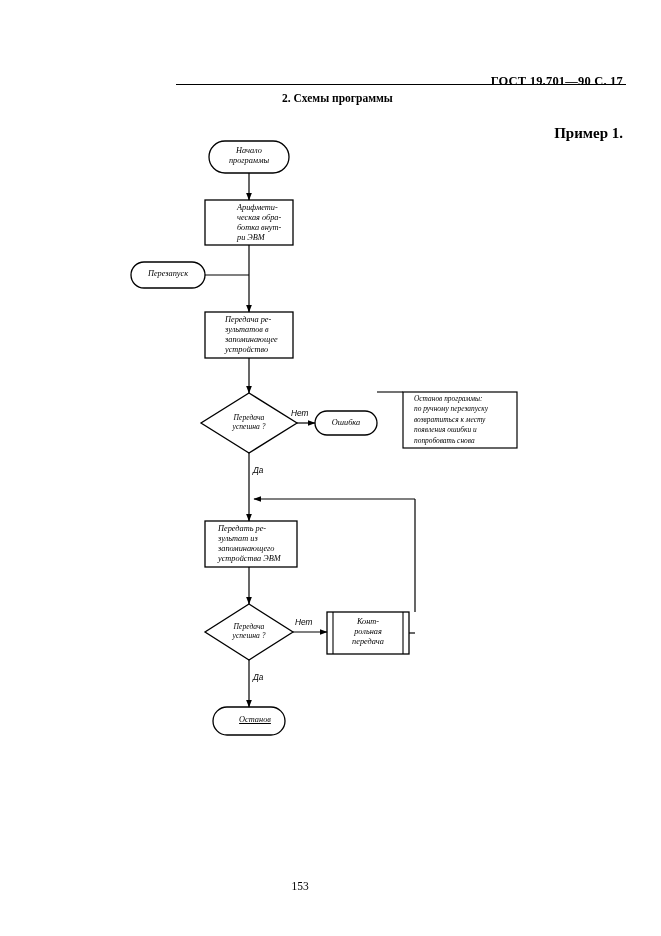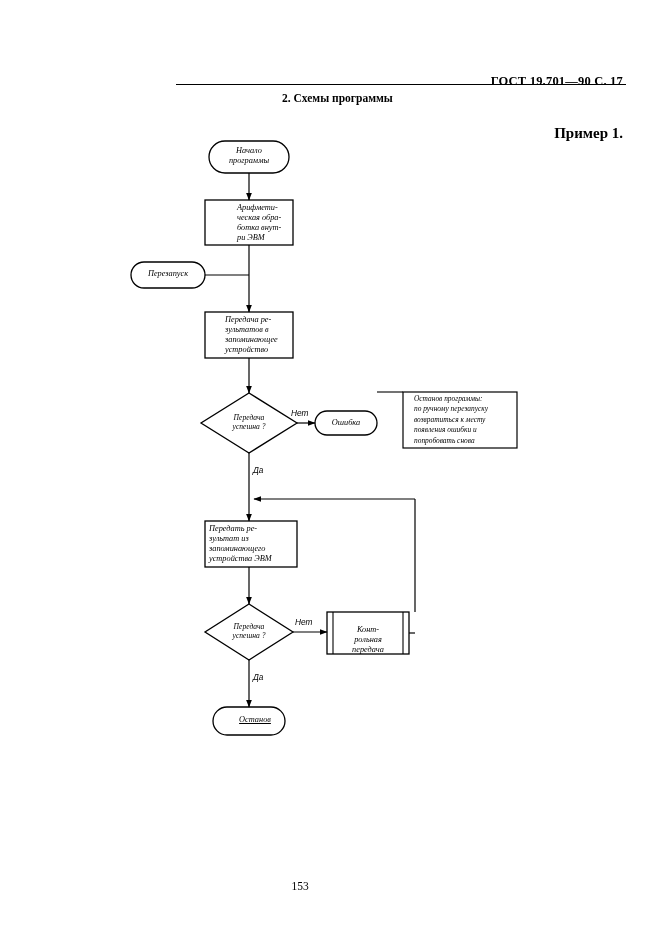--- a/index.html
+++ b/index.html
@@ -174,27 +174,27 @@
 запоминающее
 устройство</div>
 <div class="node-text" style="left:214px; top:413px; width:70px; font-size:7.6px; line-height:9px;">Передача
 успешна ?</div>
 <div class="node-text" style="left:315px; top:418px; width:62px;">Ошибка</div>
 <div class="node-text" style="left:404px; top:394px; width:113px; font-size:7.4px; line-height:10.4px; text-align:left; padding-left:10px; box-sizing:border-box;">Останов программы:
 по ручному перезапуску
 возвратиться к месту
 появления ошибки и
 попробовать снова</div>
-<div class="node-text" style="left:205px; top:524px; width:92px; text-align:left; padding-left:4px; box-sizing:border-box;">Передать ре-
+<div class="node-text" style="left:214px; top:524px; width:92px; text-align:left; padding-left:4px; box-sizing:border-box;">Передать ре-
 зультат из
 запоминающего
 устройства ЭВМ</div>
 <div class="node-text" style="left:216px; top:622px; width:66px; font-size:7.6px; line-height:9px;">Передача
 успешна ?</div>
-<div class="node-text" style="left:335px; top:617px; width:66px;margin-top:8px;">Конт-
+<div class="node-text" style="left:335px; top:617px; width:66px;">Конт-
 рольная
 передача</div>
 <div class="node-text" style="left:213px; top:715px; width:84px;text-decoration:underline;">Останов</div>
 
 <div class="edge-label" style="left:291px; top:409px;">Нет</div>
 <div class="edge-label" style="left:253px; top:466px;">Да</div>
 <div class="edge-label" style="left:295px; top:618px;">Нет</div>
 <div class="edge-label" style="left:253px; top:673px;">Да</div>
 
 <div class="page-number">153</div>

